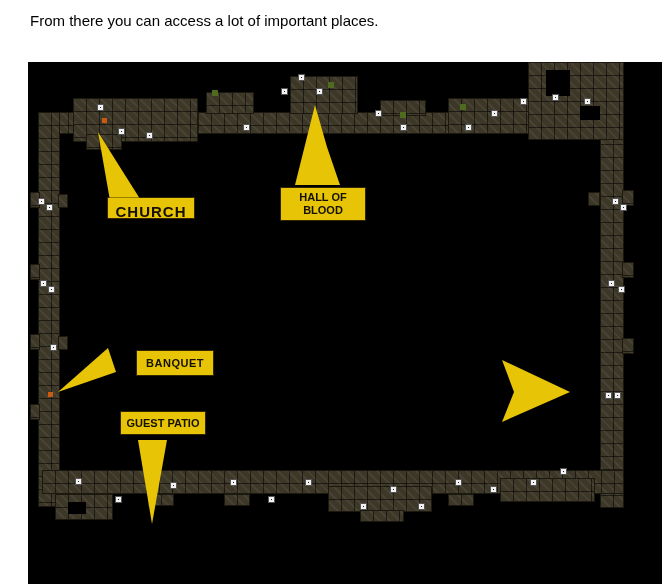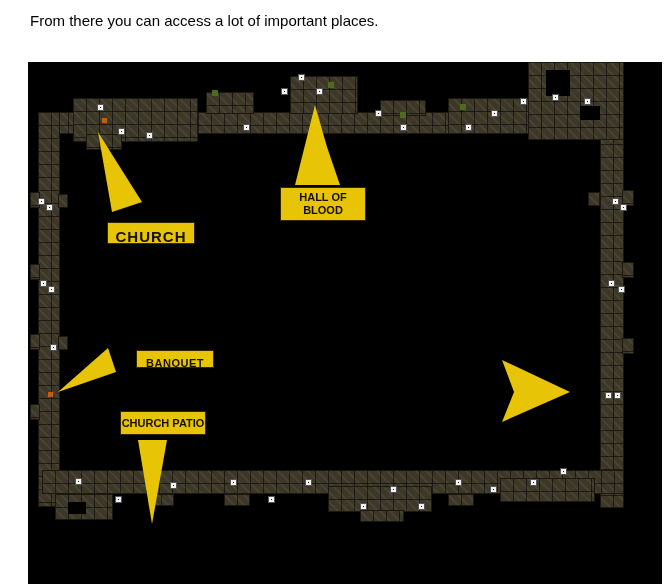--- a/index.html
+++ b/index.html
@@ -33,23 +33,23 @@
   .door::after{content:"";position:absolute;left:2px;top:2px;width:1px;height:1px;background:#222;}
   .moss{position:absolute;width:6px;height:6px;background:#4e6b1f;z-index:3;}
   .marker{position:absolute;width:5px;height:5px;background:#c85a12;z-index:3;}
   #arrows{position:absolute;left:0;top:0;z-index:4;pointer-events:none;}
   #arrows polygon{fill:var(--yellow,#e7c406);}
   .label{
     position:absolute;z-index:5;background:var(--yellow,#e7c406);
     color:#151000;font-weight:bold;text-align:center;
     box-shadow:0 0 0 1px rgba(90,70,0,.55);
   }
-  .label-church{left:80px;top:161px;width:86px;height:20px;line-height:28px;font-size:15px;letter-spacing:1px;}
+  .label-church{left:80px;top:136px;width:86px;height:20px;line-height:28px;font-size:15px;letter-spacing:1px;}
   .label-hall{left:253px;top:126px;width:84px;font-size:11px;line-height:13px;padding:3px 0;white-space:pre-line;}
-  .label-banquet{left:109px;top:289px;width:76px;height:16px;line-height:24px;font-size:11px;letter-spacing:.5px;}
+  .label-banquet{left:109px;top:289px;width:76px;height:24px;line-height:24px;font-size:11px;letter-spacing:.5px;}
   .label-guest{left:93px;top:350px;width:84px;height:22px;line-height:22px;font-size:11px;}
   .label-lab{left:387px;top:314px;width:88px;height:26px;line-height:26px;font-size:12px;}
 </style>
 </head>
 <body>
 
 <p class="caption">From there you can access a lot of important places.</p>
 
 <div id="map">
 
@@ -133,14 +133,14 @@
     <polygon points="287,43 299,85 312,123 267,123"></polygon>
     <polygon points="30,330 80,286 88,310"></polygon>
     <polygon points="124,462 110,378 139,378"></polygon>
     <polygon points="474,298 542,330 474,360 486,330"></polygon>
   </svg>
 
   <div class="label label-church">CHURCH</div>
   <div class="label label-hall">HALL OF
 BLOOD</div>
   <div class="label label-banquet">BANQUET</div>
-  <div class="label label-guest">CHURCH PATIO</div>
+  <div class="label label-guest">GUEST PATIO</div>
 </div>
 
 </body></html>

